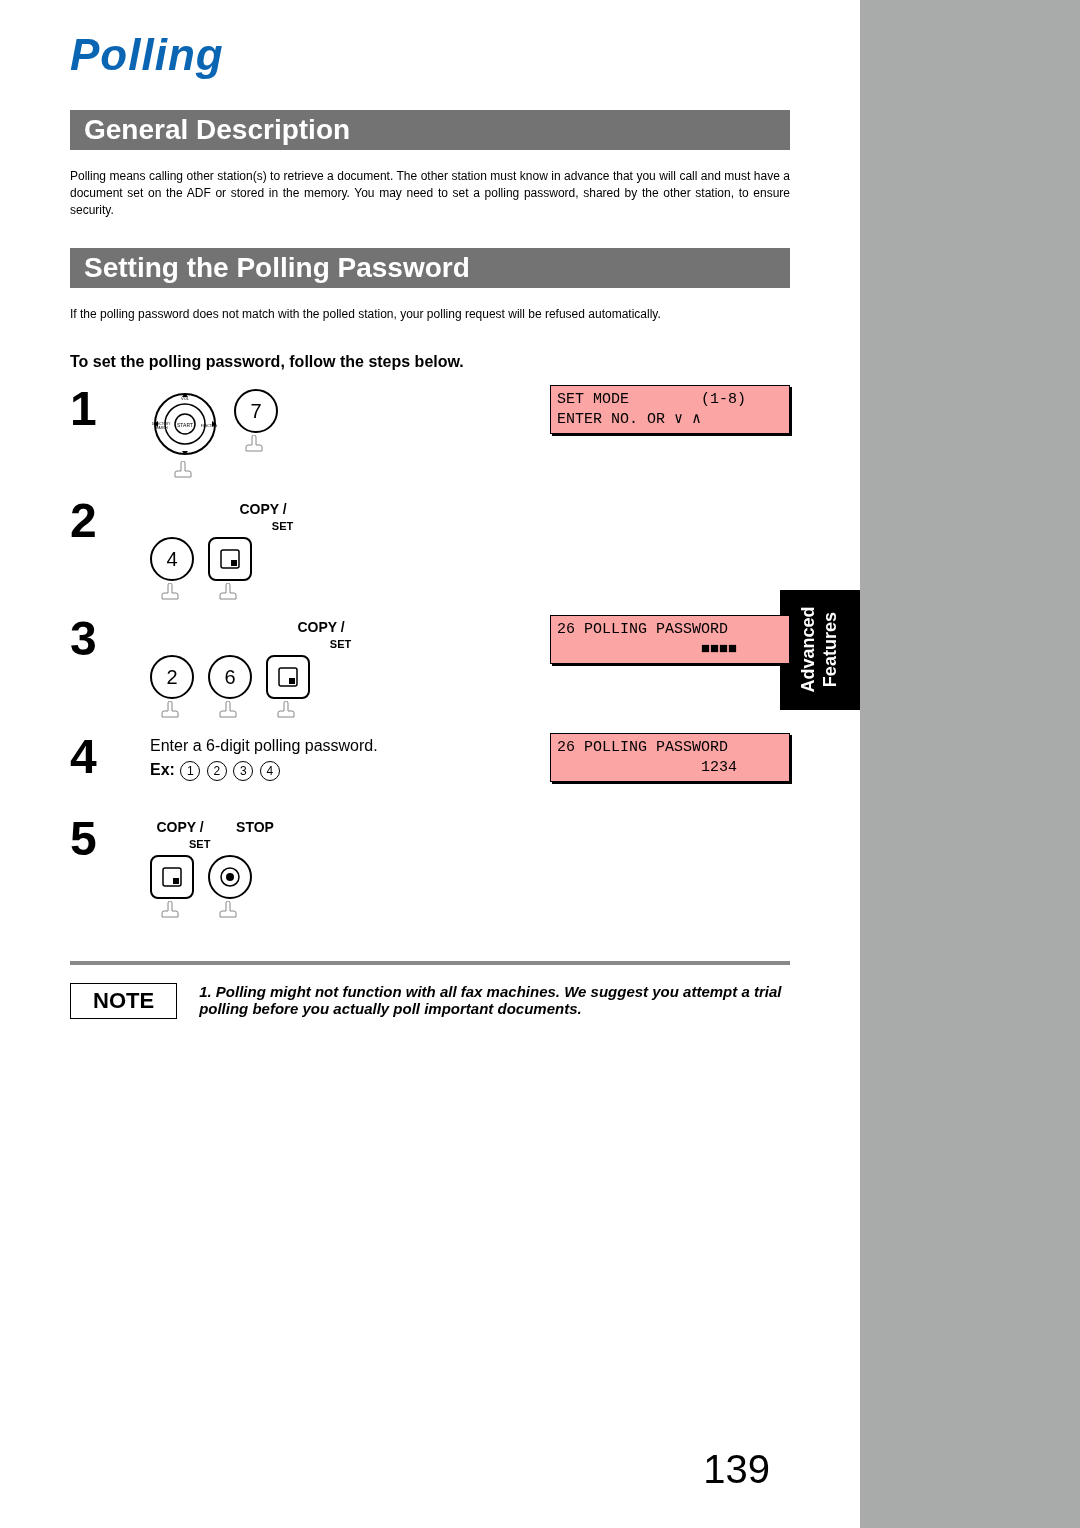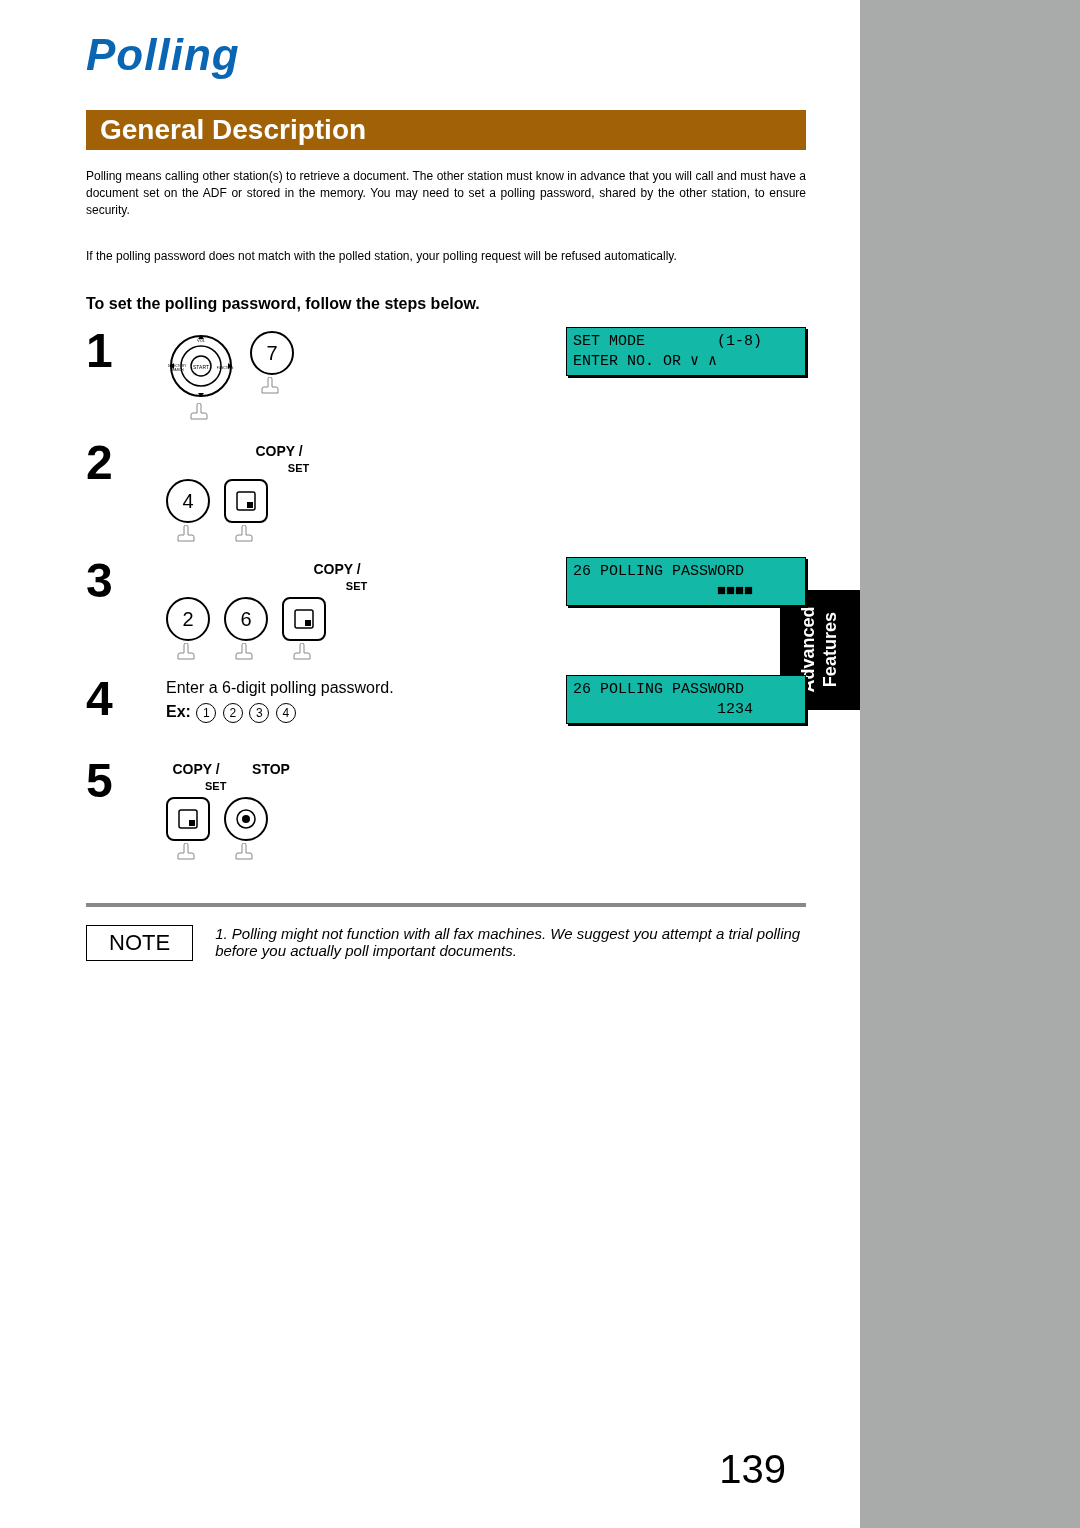--- a/index.html
+++ b/index.html
@@ -5,21 +5,21 @@
   * { box-sizing: border-box; margin: 0; padding: 0; }
   body {
     font-family: Arial, Helvetica, sans-serif;
     background: #fff;
     width: 1080px;
     height: 1528px;
     position: relative;
   }
   .page {
     position: absolute;
-    left: 16px; top: 0;
+    left: 0; top: 0;
     width: 860px;
     height: 1528px;
     padding: 30px 70px 20px 70px;
   }
   .right-sidebar {
     position: absolute;
     right: 0; top: 0;
     width: 220px;
     height: 1528px;
     background: #a9abab;
@@ -46,21 +46,21 @@
   }
   h1.title {
     color: #0a65b2;
     font-weight: bold;
     font-size: 44px;
     font-style: italic;
     margin-bottom: 30px;
     letter-spacing: 1px;
   }
   .section-bar {
-    background: #a16207;
+    background: #737373;
     color: #fff;
     font-size: 28px;
     font-weight: bold;
     padding: 4px 14px;
     margin-bottom: 18px;
   }
   .body-text {
     font-size: 12px;
     line-height: 1.4;
     text-align: justify;
@@ -88,21 +88,21 @@
   .step-mid {
     flex: 1;
     padding-top: 4px;
   }
   .step-right {
     width: 240px;
   }
   .lcd {
     border: 1px solid #000;
     box-shadow: 2px 2px 0 #000;
-    background: #14b8a6;
+    background: #fca5a5;
     padding: 4px 6px;
     font-family: "Courier New", monospace;
     font-size: 15px;
     line-height: 1.3;
     white-space: pre;
   }
   .btn-row {
     display: flex;
     gap: 14px;
     align-items: flex-start;
@@ -158,20 +158,21 @@
     font-size: 12px;
     margin: 0 1px;
     vertical-align: middle;
   }
   .note-block {
     display: flex;
     gap: 22px;
     border-top: 4px solid #888;
     padding-top: 18px;
     margin-top: 20px;
+    font-weight: bold;
   }
   .note-box {
     border: 1px solid #000;
     padding: 4px 22px;
     font-size: 22px;
     height: fit-content;
   }
   .note-list {
     font-size: 15px;
     font-style: italic;
@@ -193,20 +194,21 @@
 Features</div>
 </div>
 
 <div class="page">
 
   <h1 class="title">Polling</h1>
 
   <div class="section-bar">General Description</div>
   <p class="body-text">Polling means calling other station(s) to retrieve a document.  The other station must know in advance that you will call and must have a document set on the ADF or stored in the memory.  You may need to set a polling password, shared by the other station, to ensure security.</p>
 
+  <div class="section-bar">Setting the Polling Password</div>
   <p class="body-text">If the polling password does not match with the polled station, your polling request will be refused automatically.</p>
   <p class="instruction">To set the polling password, follow the steps below.</p>
 
   <div class="steps-area">
 
     <div class="step-row">
       <div class="step-num">1</div>
       <div class="step-mid">
         <div class="btn-row">
           <div class="key-btn">

